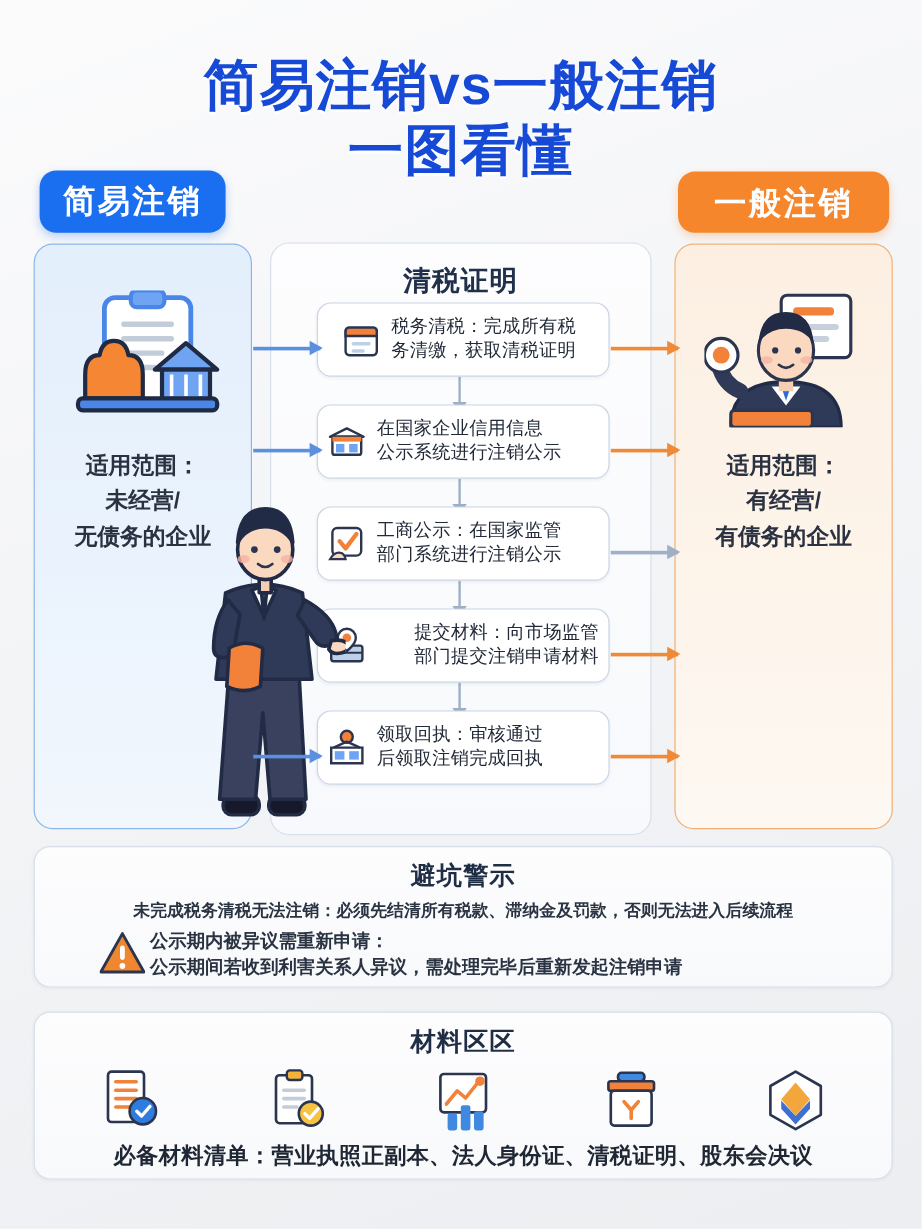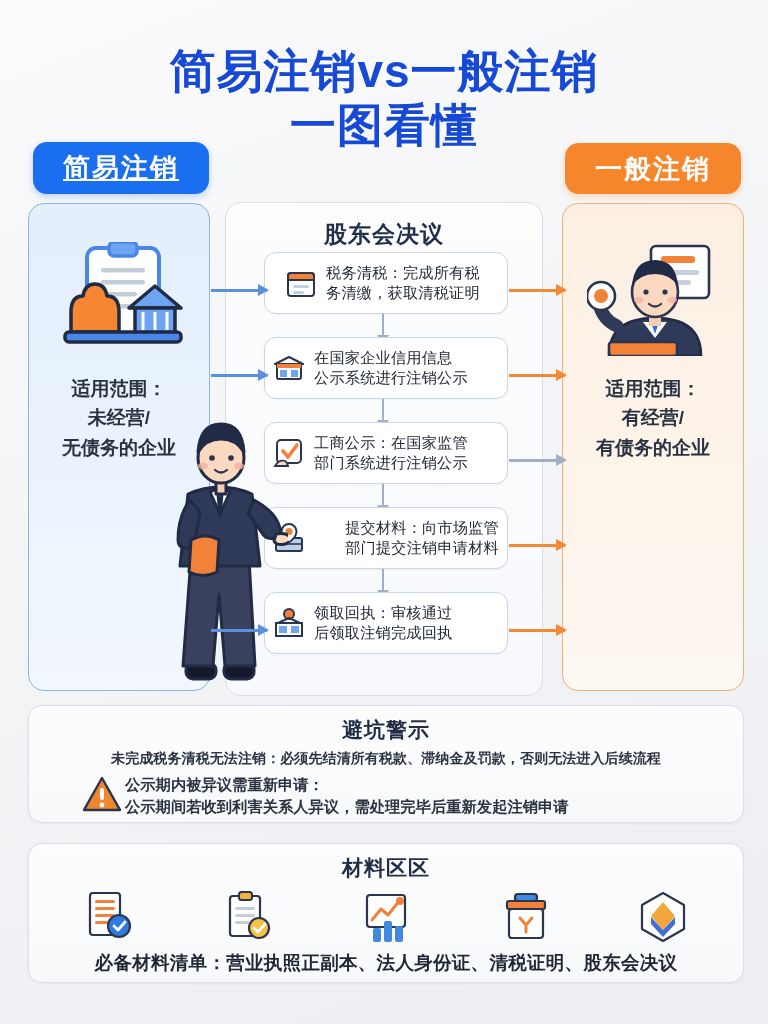--- a/index.html
+++ b/index.html
@@ -18,22 +18,22 @@
     letter-spacing:1px;
     text-shadow:0 2px 0 rgba(255,255,255,.9);
   }
 
   
   .badge{
     position:absolute;border-radius:14px;color:#fff;font-weight:bold;
     font-size:27px;display:flex;align-items:center;justify-content:center;
     letter-spacing:2px;
   }
-  .badge-left{left:33px;top:142px;width:176px;height:52px;background:#1a6ef0;
-    box-shadow:0 3px 7px rgba(26,110,240,.28);text-decoration:underline;}
+  .badge-left{left:33px;top:142px;width:155px;height:52px;background:#1a6ef0;
+    box-shadow:0 3px 7px rgba(26,110,240,.28);}
   .badge-right{left:565px;top:143px;width:176px;height:51px;background:#f5862c;
     box-shadow:0 3px 7px rgba(245,134,44,.28);}
 
   
   .panel{position:absolute;border-radius:16px;box-sizing:border-box;}
   .panel-left{
     left:28px;top:203px;width:182px;height:488px;
     background:linear-gradient(180deg,#e4effc 0%,#eaf3fd 55%,#f2f7fd 100%);
     border:1.5px solid #8ab6e8;
   }
@@ -195,21 +195,21 @@
       <rect x="22" y="112" width="68" height="14" rx="3" fill="#f2813a" stroke="#2b3550" stroke-width="2.6"></rect>
     </svg>
     <div class="panel-scope">
       <div>适用范围：</div>
       <div>有经营/</div>
       <div>有债务的企业</div>
     </div>
   </div>
 
   <div class="panel panel-center">
-    <div class="flow-title">股东会决议</div>
+    <div class="flow-title">清税证明</div>
 
     <div class="v-arrow" style="top:111px;height:22px;"></div>
     <div class="v-arrow" style="top:196px;height:22px;"></div>
     <div class="v-arrow" style="top:281px;height:22px;"></div>
     <div class="v-arrow" style="top:366px;height:22px;"></div>
 
     <div class="card" style="top:49px;padding-left:19px;">
       <svg class="card-icon" viewBox="0 0 34 34">
         <rect x="4" y="7" width="26" height="23" rx="3" fill="#fff" stroke="#2b3550" stroke-width="2"></rect>
         <path d="M4 10 a3 3 0 0 1 3-3 h20 a3 3 0 0 1 3 3 v4 h-26z" fill="#f2813a" stroke="#2b3550" stroke-width="2"></path>

